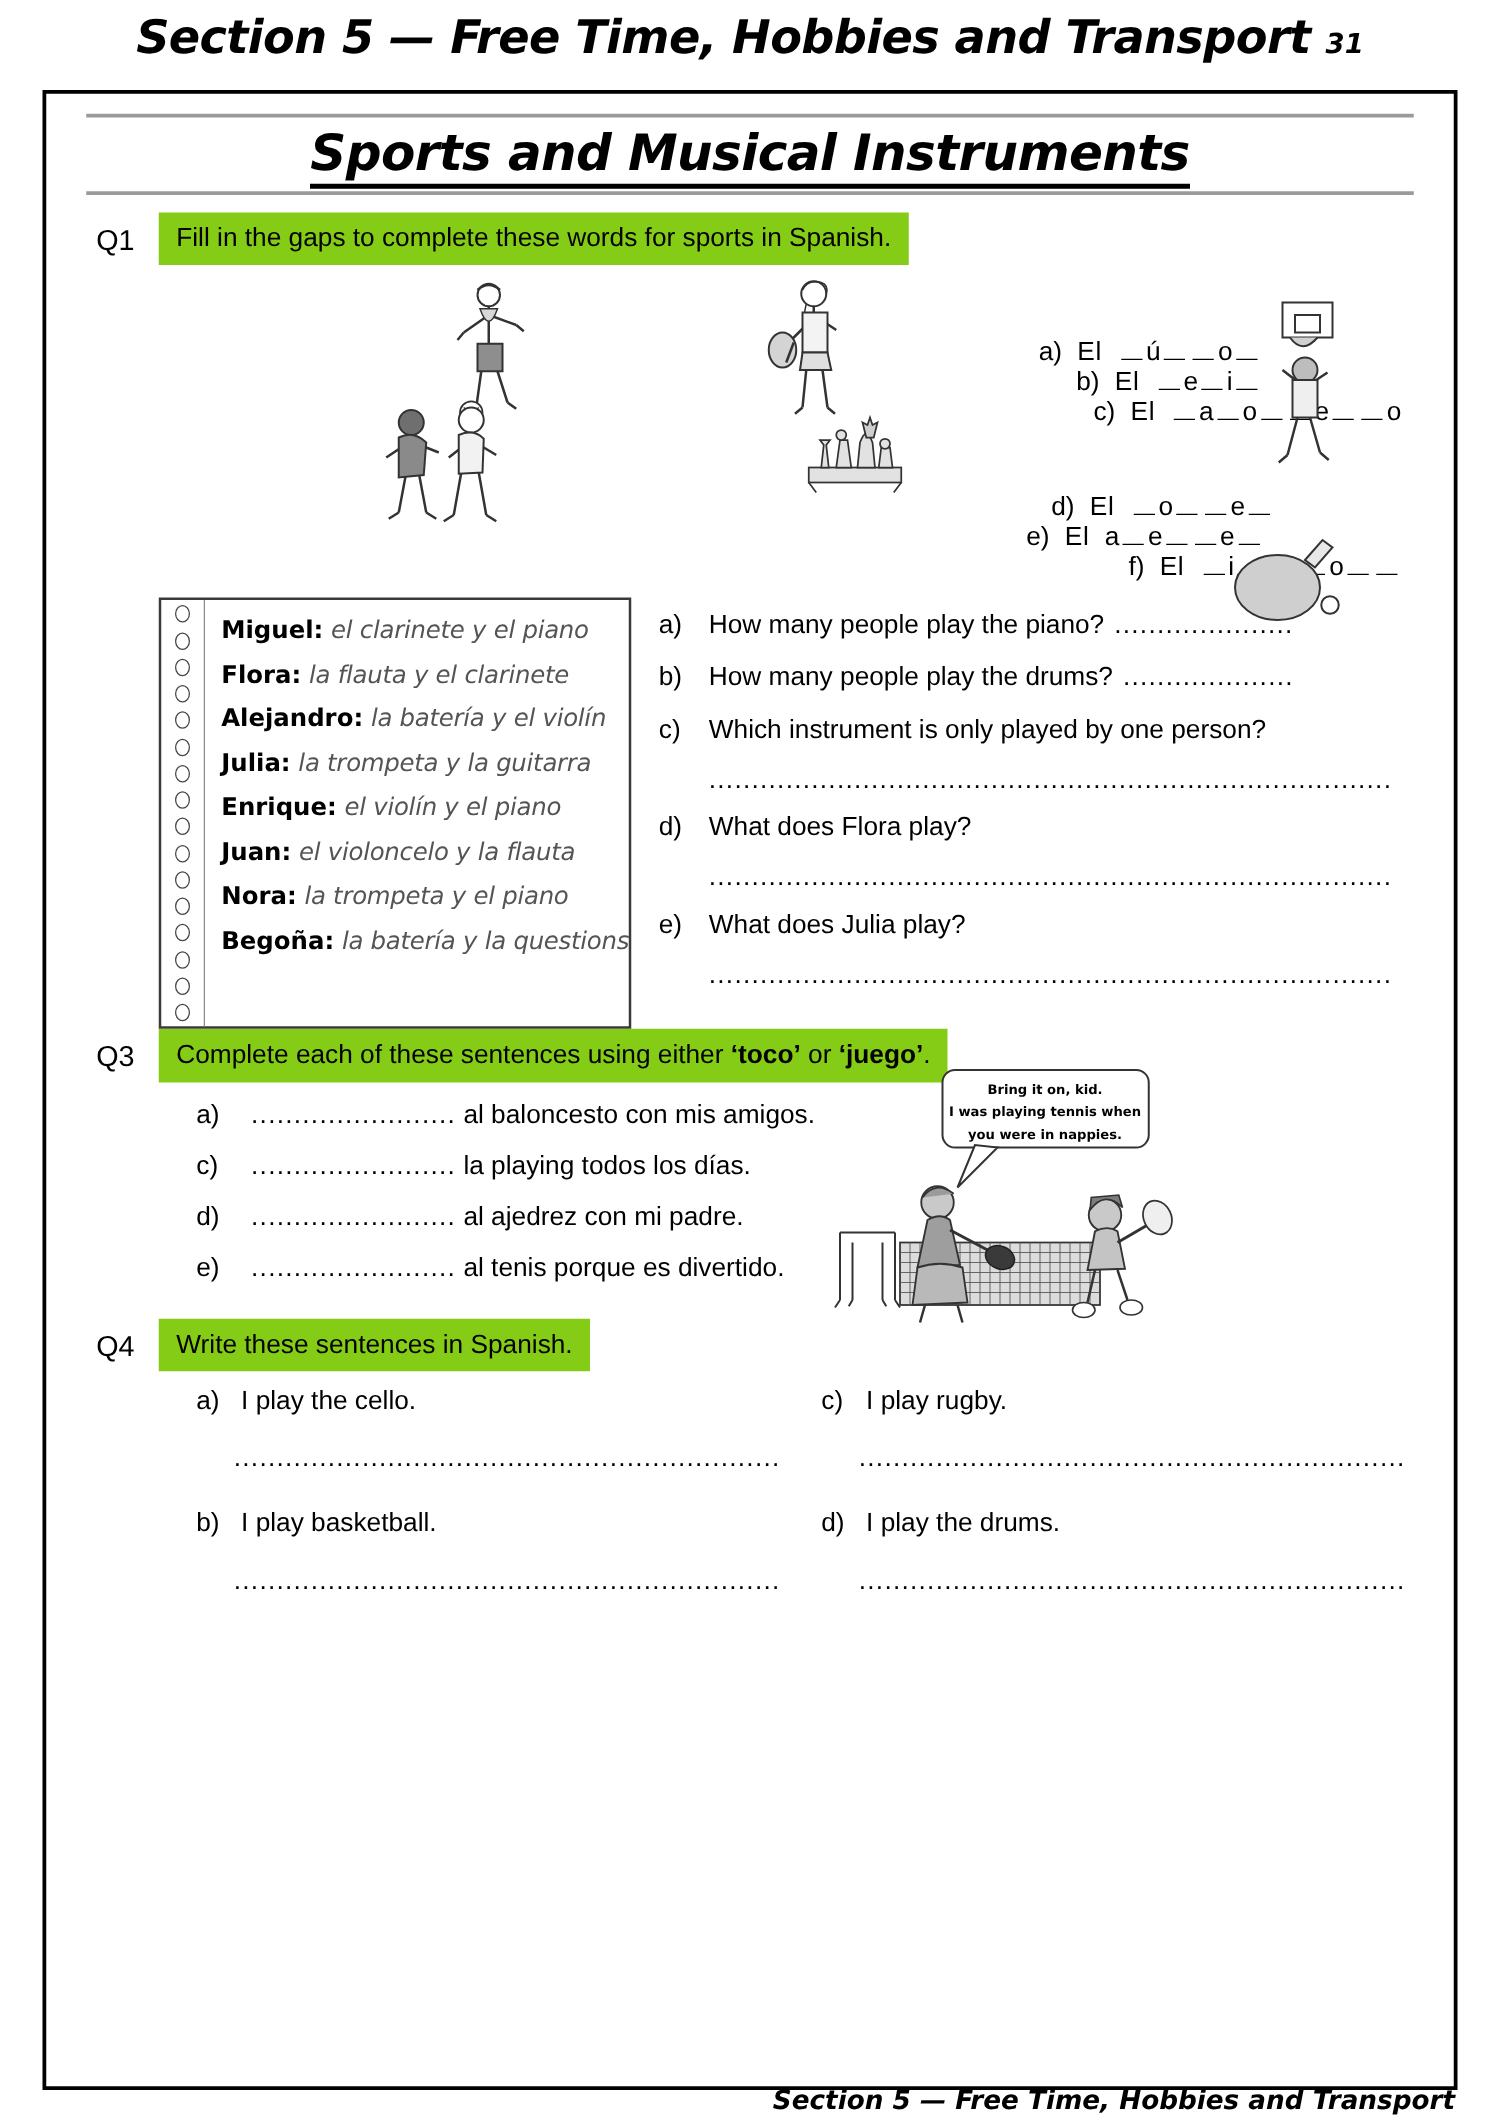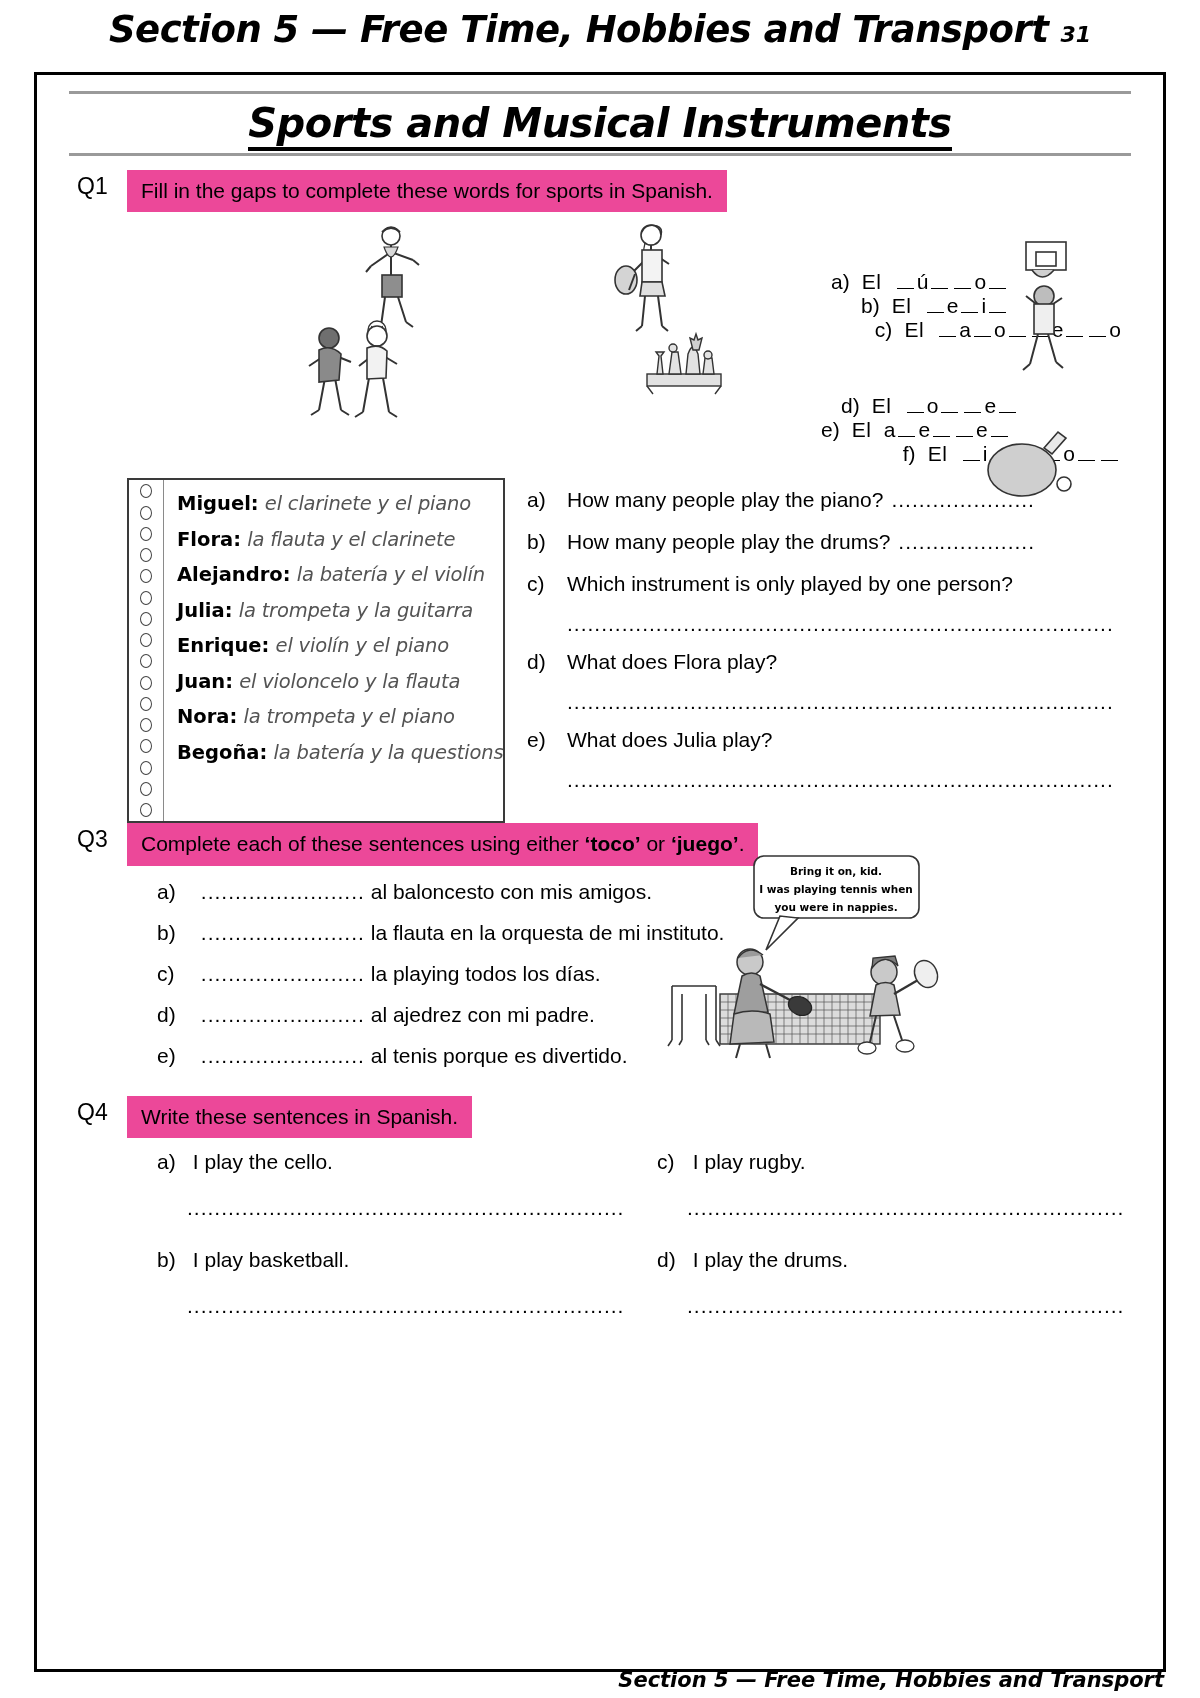--- a/index.html
+++ b/index.html
@@ -65,32 +65,32 @@
     font-family: "DejaVu Sans", sans-serif;
     font-weight: bold;
     font-style: italic;
     font-size: 40px;
     letter-spacing: -0.5px;
     border-bottom: 4px solid #000;
     padding-bottom: 1px;
   }
 
   
-  .qrow { display: flex; align-items: flex-start; }
+  .qrow { display: flex; align-items: center; }
   .qnum {
     width: 66px;
     flex: 0 0 66px;
     font-size: 23px;
     padding-top: 3px;
     padding-left: 16px;
     font-family: "Liberation Sans", sans-serif;
   }
   .qbanner {
     display: inline-block;
-    background: #ec4899;
+    background: #84cc16;
     padding: 7px 14px 8px 14px;
     font-size: 21px;
     line-height: 1.3;
   }
   .qbanner b { font-weight: bold; }
 
   .qbody { padding-left: 66px; }
 
   
   .q1-row {
@@ -455,25 +455,20 @@
         <span>Complete each of these sentences using either </span><b>‘toco’</b><span> or </span><b>‘juego’</b><span>.</span>
       </div>
     </div>
 
     <div style="position:relative;">
       <div class="q3-list">
         <div class="q3-item">
           <span class="lbl">a)</span>
           <span class="blank">........................</span>
           <span>al baloncesto con mis amigos.</span>
-        </div>
-        <div class="q3-item">
-          <span class="lbl">b)</span>
-          <span class="blank">........................</span>
-          <span>la flauta en la orquesta de mi instituto.</span>
         </div>
         <div class="q3-item">
           <span class="lbl">c)</span>
           <span class="blank">........................</span>
           <span>la playing todos los días.</span>
         </div>
         <div class="q3-item">
           <span class="lbl">d)</span>
           <span class="blank">........................</span>
           <span>al ajedrez con mi padre.</span>

